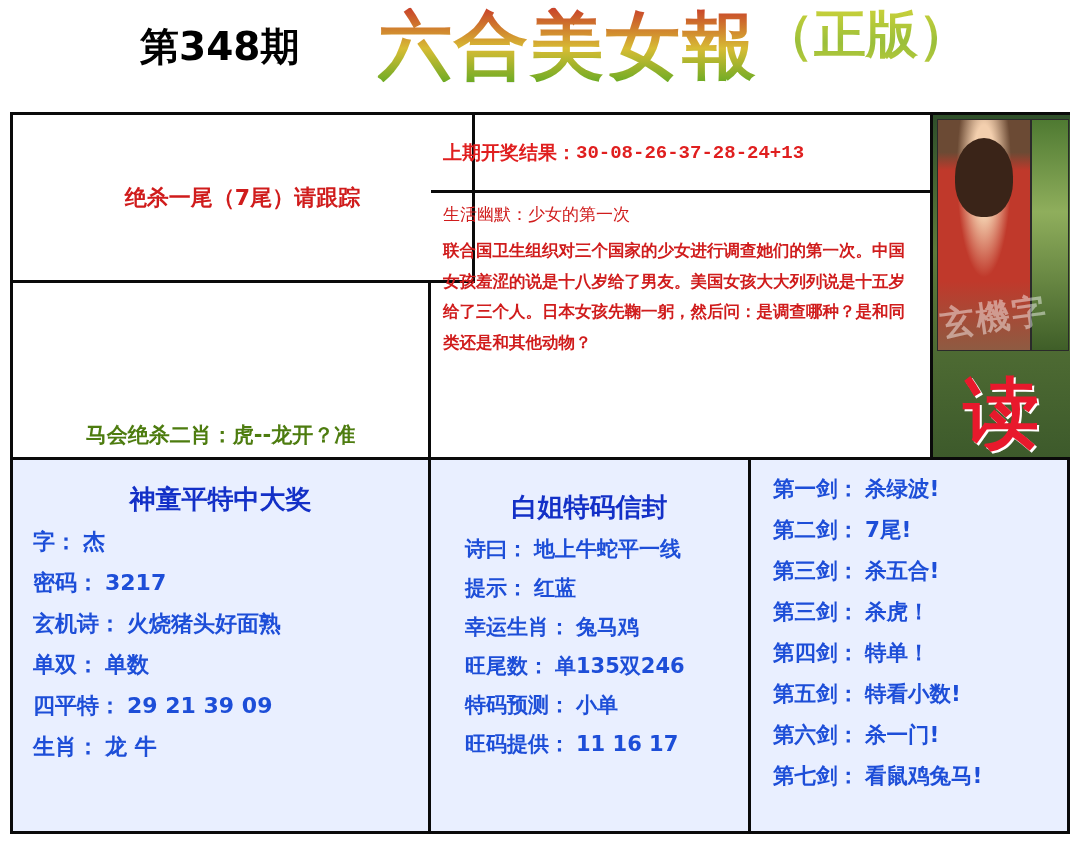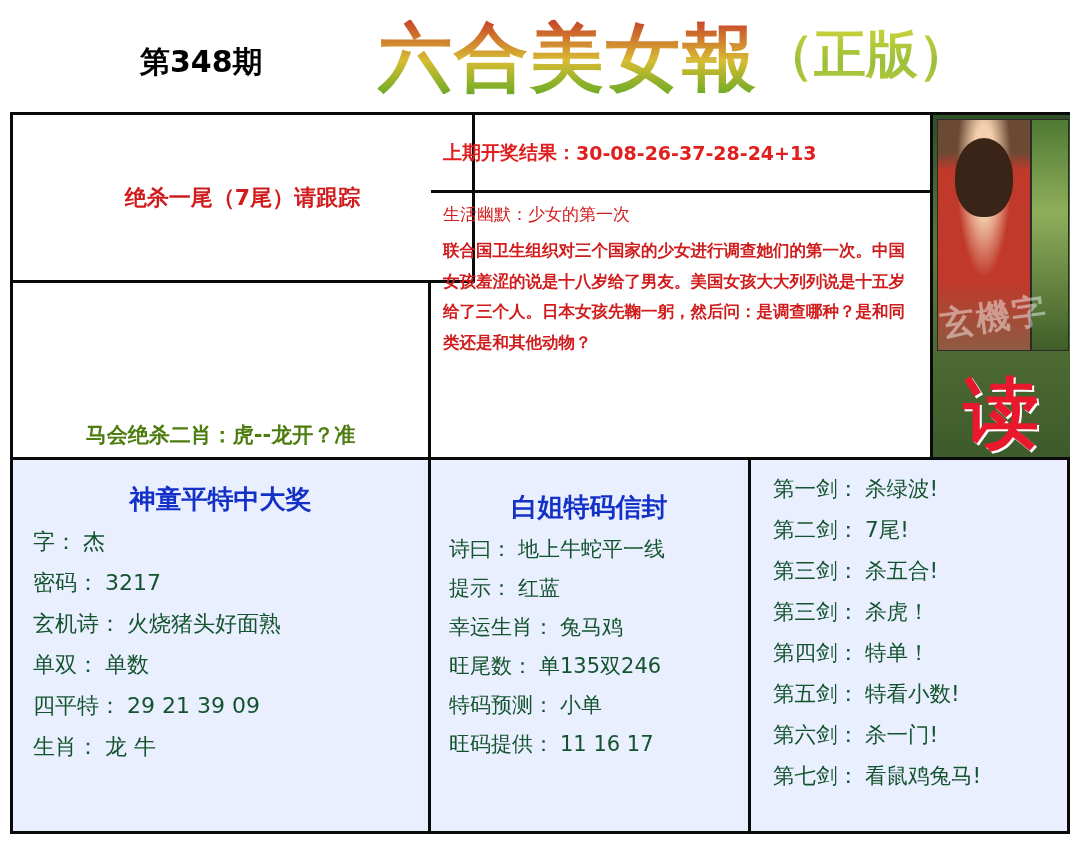--- a/index.html
+++ b/index.html
@@ -8,27 +8,27 @@
     background:#ffffff;
     font-family:"DejaVu Sans","Liberation Sans",sans-serif;
     overflow:hidden;
     position:relative;
   }
   .page{position:relative;width:1080px;height:845px;box-sizing:border-box;}
 
   
   .header{position:relative;height:108px;}
   .issue{
-    position:absolute;left:140px;top:42px;
-    font-size:30px;color:#000;font-weight:700;
+    position:absolute;left:140px;top:20px;
+    font-size:39px;color:#000;font-weight:700;
     font-family:"DejaVu Sans","Liberation Sans",sans-serif;
   }
   .title-wrap{
     position:absolute;left:378px;top:8px;
-    display:flex;align-items:center;margin-top:12px;
+    display:flex;align-items:flex-start;
   }
   .title-main{
     font-size:74px;font-weight:700;line-height:1;
     background:linear-gradient(180deg,#e04a2f 0%,#f0d23a 55%,#7bbf2a 100%);
     -webkit-background-clip:text;background-clip:text;color:transparent;
     text-shadow:0 0 0 rgba(0,0,0,.1);
     letter-spacing:2px;
   }
   .title-sub{
     font-size:52px;font-weight:700;line-height:1;margin-left:4px;
@@ -60,21 +60,21 @@
     bottom:8px;white-space:nowrap;color:#4d7c0f;font-size:21px;font-weight:700;
   }
   .cellC{
     position:absolute;left:418px;top:0;width:502px;height:345px;
     border-right:3px solid #0a0a0a;border-bottom:3px solid #0a0a0a;box-sizing:border-box;
   }
   .resultbar{
     height:78px;border-bottom:3px solid #0a0a0a;box-sizing:border-box;
     display:flex;align-items:center;padding-left:12px;
   }
-  .resultbar .t{color:#e01f1f;font-size:19px;font-weight:700;white-space:nowrap;}
+  .resultbar .t{color:#e01f1f;font-size:19px;font-weight:700;white-space:nowrap;font-family:Liberation Mono, monospace;}
   .joke{padding:10px 12px 0 12px;}
   .joke .jt{color:#d01c1c;font-size:17px;font-weight:400;margin-bottom:10px;}
   .joke .jb{color:#d01c1c;font-size:16.5px;line-height:1.85;font-weight:700;}
   .cellD{
     position:absolute;left:920px;top:0;width:137px;height:345px;
     border-bottom:3px solid #0a0a0a;box-sizing:border-box;
     background:linear-gradient(180deg,#2f4f2a 0%,#5d7a3a 40%,#3d5a2b 100%);
     overflow:hidden;
   }
   .photo{
@@ -116,25 +116,25 @@
   }
   .colR{
     position:absolute;left:738px;top:0;width:319px;height:371px;
     box-sizing:border-box;padding:0 14px;
   }
   .hd{
     text-align:center;color:#1330c7;font-size:26px;font-weight:700;
     margin-top:14px;margin-bottom:10px;
   }
   .row{
-    color:#14532d;font-size:22px;font-weight:400;
+    color:#1d4ed8;font-size:22px;font-weight:700;
     margin:0 0 11px 6px;white-space:nowrap;
   }
   .row .lab{margin-right:6px;}
-  .colM .row{font-size:21px;margin-left:4px;}
+  .colM .row{font-size:21px;margin-left:20px;}
   .colR .row{font-size:21.5px;margin:0 0 12px 8px;}
 </style>
 </head>
 <body>
 
 <div class="page">
 
   <div class="header">
     <div class="issue">第348期</div>
     <div class="title-wrap">

